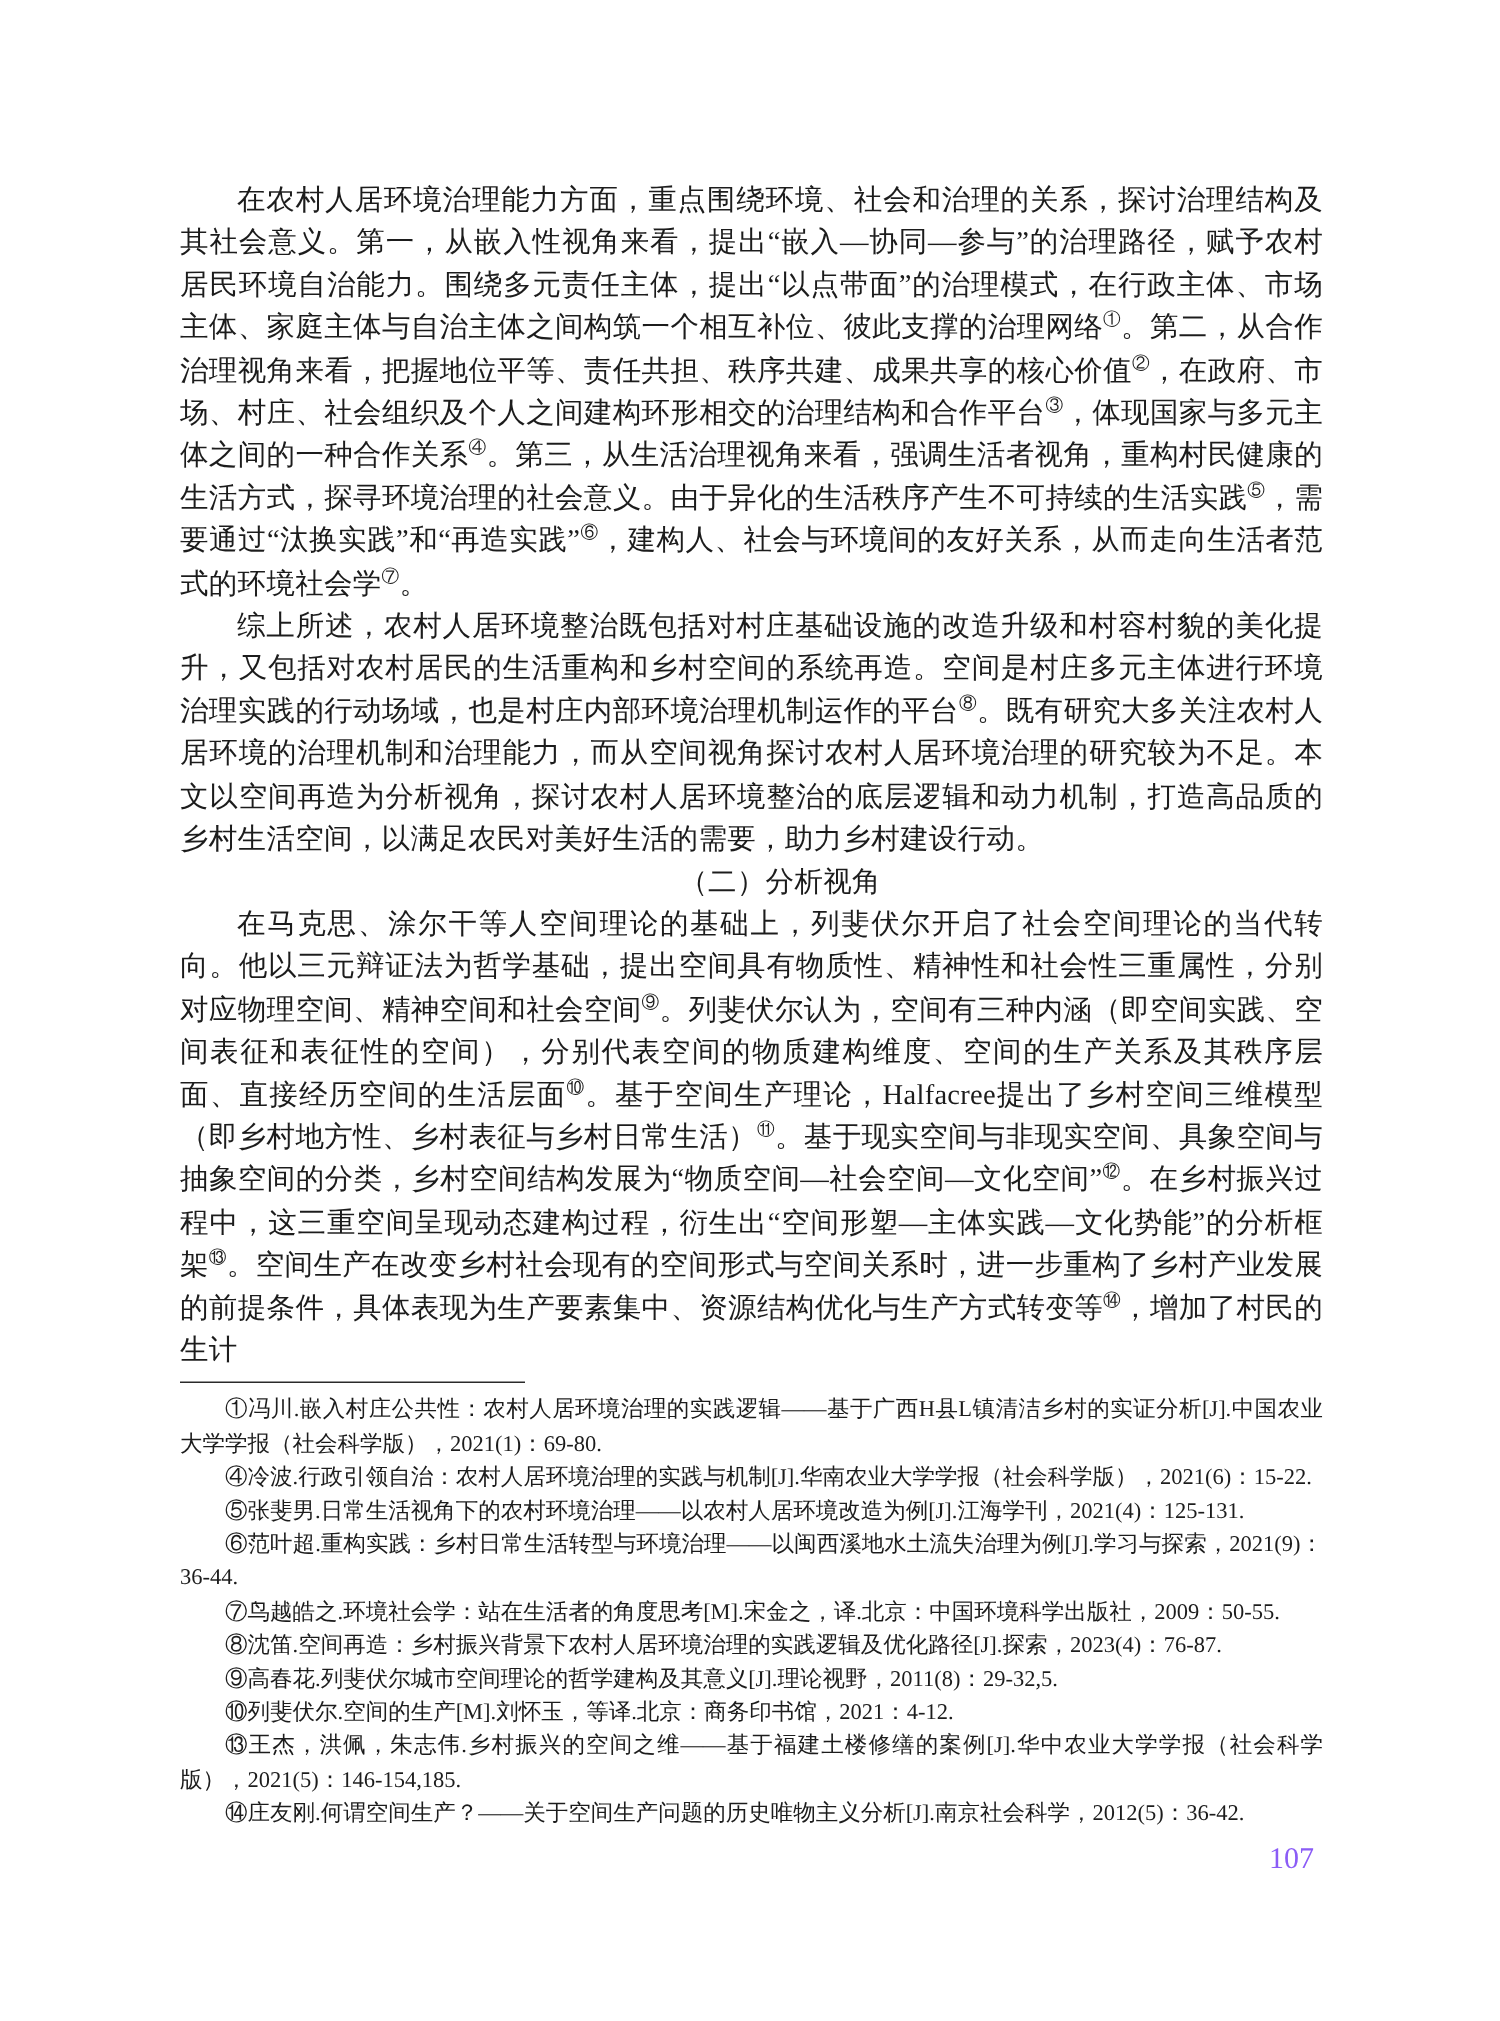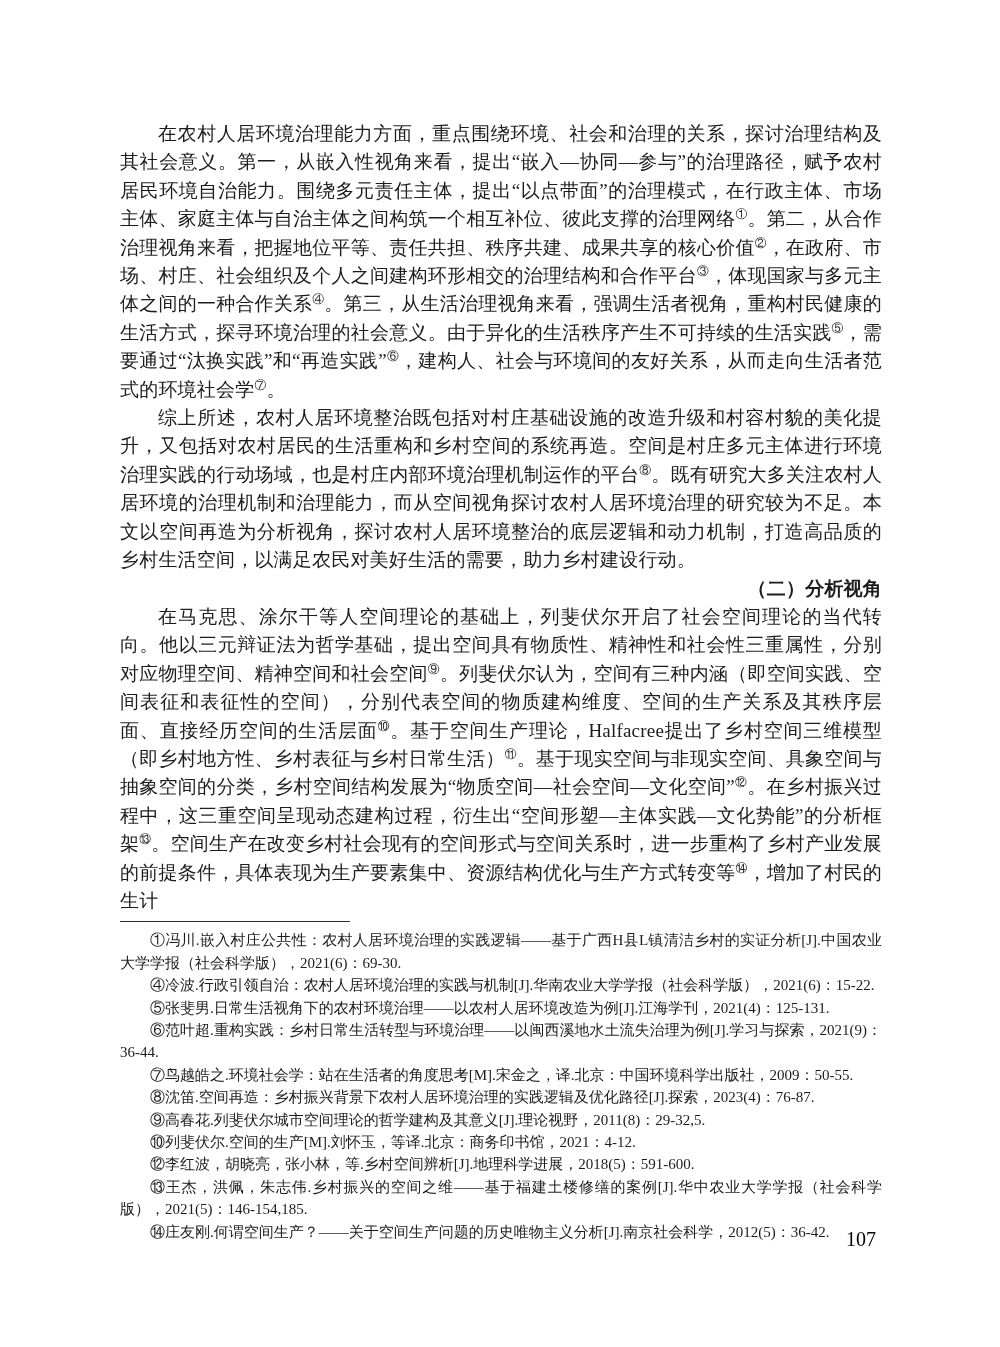--- a/index.html
+++ b/index.html
@@ -24,22 +24,22 @@
   }
   .para {
     margin: 0;
     font-size: 19px;
     line-height: 28.4px;
     text-align: justify;
     text-indent: 2em;
     letter-spacing: 0.2px;
   }
   .para.heading {
-    font-weight: bold;
-    text-align: right;
+    font-weight: normal;
+    text-align: center;
   }
   sup.fnref {
     font-size: 0.62em;
     line-height: 0;
     vertical-align: super;
   }
   .footnote-rule {
     width: 230px;
     height: 0;
     border-top: 1.6px solid #2a2a2a;
@@ -52,43 +52,42 @@
   }
   .footnote {
     margin: 0;
     text-indent: 2em;
   }
   .page-number {
     position: absolute;
     top: 1228px;
     right: 124px;
     font-size: 20px;
-    color: #000000;
+    color: #8b5cf6;
   }
 </style>
 </head>
 <body>
 
 <div class="page">
   <main class="content">
     <section id="paragraphs">
         <p class="para">在农村人居环境治理能力方面，重点围绕环境、社会和治理的关系，探讨治理结构及其社会意义。第一，从嵌入性视角来看，提出“嵌入—协同—参与”的治理路径，赋予农村居民环境自治能力。围绕多元责任主体，提出“以点带面”的治理模式，在行政主体、市场主体、家庭主体与自治主体之间构筑一个相互补位、彼此支撑的治理网络<sup class="fnref">①</sup>。第二，从合作治理视角来看，把握地位平等、责任共担、秩序共建、成果共享的核心价值<sup class="fnref">②</sup>，在政府、市场、村庄、社会组织及个人之间建构环形相交的治理结构和合作平台<sup class="fnref">③</sup>，体现国家与多元主体之间的一种合作关系<sup class="fnref">④</sup>。第三，从生活治理视角来看，强调生活者视角，重构村民健康的生活方式，探寻环境治理的社会意义。由于异化的生活秩序产生不可持续的生活实践<sup class="fnref">⑤</sup>，需要通过“汰换实践”和“再造实践”<sup class="fnref">⑥</sup>，建构人、社会与环境间的友好关系，从而走向生活者范式的环境社会学<sup class="fnref">⑦</sup>。</p>
         <p class="para">综上所述，农村人居环境整治既包括对村庄基础设施的改造升级和村容村貌的美化提升，又包括对农村居民的生活重构和乡村空间的系统再造。空间是村庄多元主体进行环境治理实践的行动场域，也是村庄内部环境治理机制运作的平台<sup class="fnref">⑧</sup>。既有研究大多关注农村人居环境的治理机制和治理能力，而从空间视角探讨农村人居环境治理的研究较为不足。本文以空间再造为分析视角，探讨农村人居环境整治的底层逻辑和动力机制，打造高品质的乡村生活空间，以满足农民对美好生活的需要，助力乡村建设行动。</p>
         <p class="para heading">（二）分析视角</p>
         <p class="para">在马克思、涂尔干等人空间理论的基础上，列斐伏尔开启了社会空间理论的当代转向。他以三元辩证法为哲学基础，提出空间具有物质性、精神性和社会性三重属性，分别对应物理空间、精神空间和社会空间<sup class="fnref">⑨</sup>。列斐伏尔认为，空间有三种内涵（即空间实践、空间表征和表征性的空间），分别代表空间的物质建构维度、空间的生产关系及其秩序层面、直接经历空间的生活层面<sup class="fnref">⑩</sup>。基于空间生产理论，Halfacree提出了乡村空间三维模型（即乡村地方性、乡村表征与乡村日常生活）<sup class="fnref">⑪</sup>。基于现实空间与非现实空间、具象空间与抽象空间的分类，乡村空间结构发展为“物质空间—社会空间—文化空间”<sup class="fnref">⑫</sup>。在乡村振兴过程中，这三重空间呈现动态建构过程，衍生出“空间形塑—主体实践—文化势能”的分析框架<sup class="fnref">⑬</sup>。空间生产在改变乡村社会现有的空间形式与空间关系时，进一步重构了乡村产业发展的前提条件，具体表现为生产要素集中、资源结构优化与生产方式转变等<sup class="fnref">⑭</sup>，增加了村民的生计</p>
       </section>
     <div class="footnote-rule"></div>
     <section id="footnotes" class="footnotes">
-        <p class="footnote">①冯川.嵌入村庄公共性：农村人居环境治理的实践逻辑——基于广西H县L镇清洁乡村的实证分析[J].中国农业大学学报（社会科学版），2021(6)：69-30.</p>
+        <p class="footnote">①冯川.嵌入村庄公共性：农村人居环境治理的实践逻辑——基于广西H县L镇清洁乡村的实证分析[J].中国农业大学学报（社会科学版），2021(1)：69-80.</p>
         <p class="footnote">④冷波.行政引领自治：农村人居环境治理的实践与机制[J].华南农业大学学报（社会科学版），2021(6)：15-22.</p>
         <p class="footnote">⑤张斐男.日常生活视角下的农村环境治理——以农村人居环境改造为例[J].江海学刊，2021(4)：125-131.</p>
         <p class="footnote">⑥范叶超.重构实践：乡村日常生活转型与环境治理——以闽西溪地水土流失治理为例[J].学习与探索，2021(9)：36-44.</p>
         <p class="footnote">⑦鸟越皓之.环境社会学：站在生活者的角度思考[M].宋金之，译.北京：中国环境科学出版社，2009：50-55.</p>
         <p class="footnote">⑧沈笛.空间再造：乡村振兴背景下农村人居环境治理的实践逻辑及优化路径[J].探索，2023(4)：76-87.</p>
         <p class="footnote">⑨高春花.列斐伏尔城市空间理论的哲学建构及其意义[J].理论视野，2011(8)：29-32,5.</p>
         <p class="footnote">⑩列斐伏尔.空间的生产[M].刘怀玉，等译.北京：商务印书馆，2021：4-12.</p>
-        <p class="footnote">⑫李红波，胡晓亮，张小林，等.乡村空间辨析[J].地理科学进展，2018(5)：591-600.</p>
         <p class="footnote">⑬王杰，洪佩，朱志伟.乡村振兴的空间之维——基于福建土楼修缮的案例[J].华中农业大学学报（社会科学版），2021(5)：146-154,185.</p>
         <p class="footnote">⑭庄友刚.何谓空间生产？——关于空间生产问题的历史唯物主义分析[J].南京社会科学，2012(5)：36-42.</p>
       </section>
   </main>
   <div class="page-number">107</div>
 </div>
 
 </body></html>

